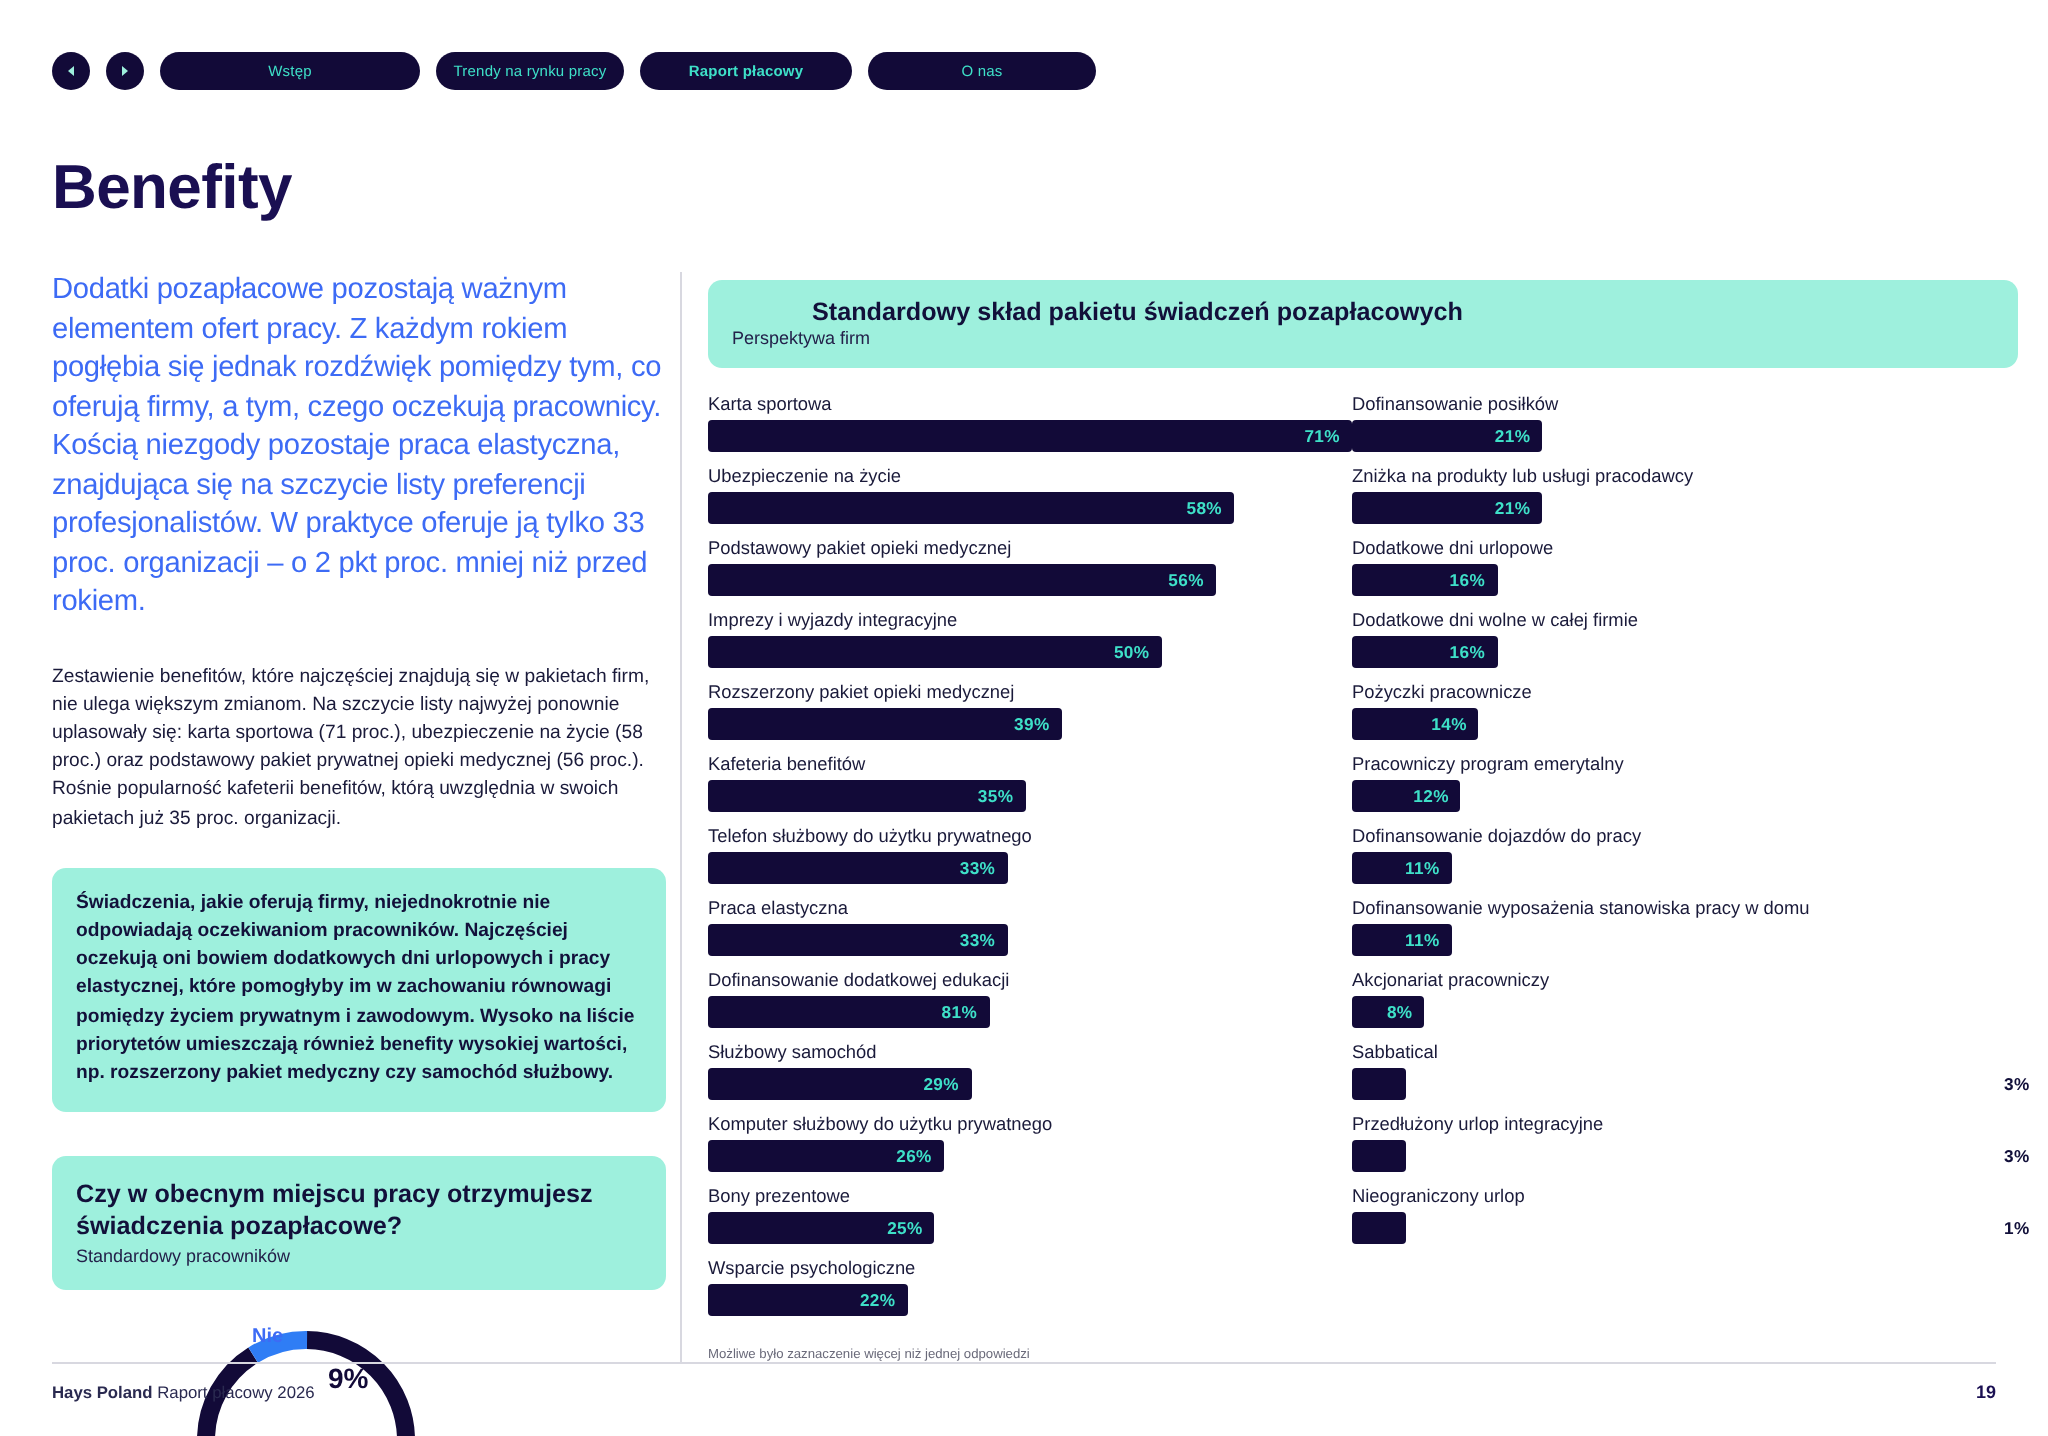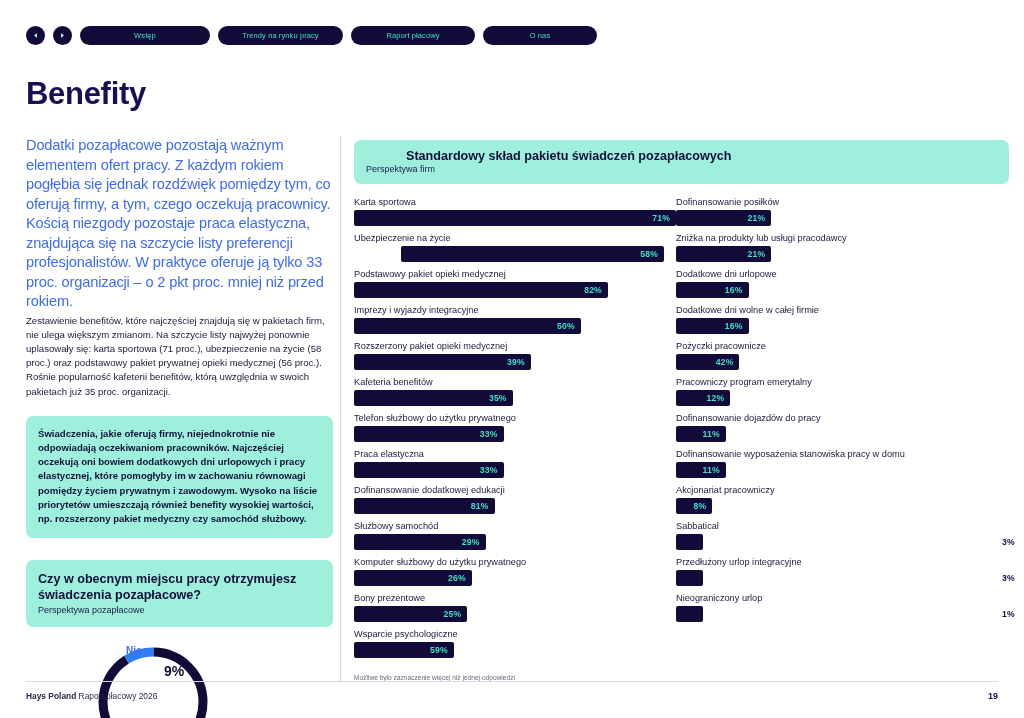--- a/index.html
+++ b/index.html
@@ -19,38 +19,38 @@
     cursor: pointer;
   }
   .nav-arrow svg { display: block; }
   .nav-pill {
     height: 19px; border-radius: 10px; background: #120a38;
     color: #3ee0c8; font-size: 7.5px; letter-spacing: .1px;
     display: flex; align-items: center; justify-content: center;
     padding: 0 10px; cursor: pointer; white-space: nowrap; text-align: center;
   }
   .nav-pill.w1 { width: 130px; }
-  .nav-pill.w2 { width: 125px; }
-  .nav-pill.w3 { width: 124px; }
+  .nav-pill.w2 { width: 94px; }
+  .nav-pill.w3 { width: 106px; font-weight: bold; }
   .nav-pill.w4 { width: 114px; }
 
   
   .page-title {
     position: absolute; left: 26px; top: 76px;
     font-size: 31px; font-weight: 700; color: #1a0f52; letter-spacing: -.3px;
   }
 
   
   .left-col { position: absolute; left: 26px; top: 136px; width: 307px; }
   .lead {
     font-size: 14.6px; line-height: 19.5px; color: #3d6bf5; font-weight: 400;
     letter-spacing: -.15px;
   }
   .body-text {
-    margin-top: 2px;
+    margin-top: 20px;
     font-size: 9.6px; line-height: 14.2px; color: #1a1a3a;
   }
   .callout {
     margin-top: 17px; background: #9ef0dd; border-radius: 7px;
     padding: 11px 12px 12px 12px;
     font-size: 9.6px; line-height: 14.2px; color: #12103a; font-weight: 600;
   }
   .q-card {
     margin-top: 22px; background: #9ef0dd; border-radius: 7px;
     padding: 11px 12px 12px 12px;
@@ -123,21 +123,21 @@
 
   <div class="page-title">Benefity</div>
 
   <div class="left-col">
     <div class="lead">Dodatki pozapłacowe pozostają ważnym elementem ofert pracy. Z każdym rokiem pogłębia się jednak rozdźwięk pomiędzy tym, co oferują firmy, a tym, czego oczekują pracownicy. Kością niezgody pozostaje praca elastyczna, znajdująca się na szczycie listy preferencji profesjonalistów. W praktyce oferuje ją tylko 33 proc. organizacji – o 2 pkt proc. mniej niż przed rokiem.</div>
     <div class="body-text">Zestawienie benefitów, które najczęściej znajdują się w pakietach firm, nie ulega większym zmianom. Na szczycie listy najwyżej ponownie uplasowały się: karta sportowa (71 proc.), ubezpieczenie na życie (58 proc.) oraz podstawowy pakiet prywatnej opieki medycznej (56 proc.). Rośnie popularność kafeterii benefitów, którą uwzględnia w swoich pakietach już 35 proc. organizacji.</div>
     <div class="callout">Świadczenia, jakie oferują firmy, niejednokrotnie nie odpowiadają oczekiwaniom pracowników. Najczęściej oczekują oni bowiem dodatkowych dni urlopowych i pracy elastycznej, które pomogłyby im w zachowaniu równowagi pomiędzy życiem prywatnym i zawodowym. Wysoko na liście priorytetów umieszczają również benefity wysokiej wartości, np. rozszerzony pakiet medyczny czy samochód służbowy.</div>
 
     <div class="q-card">
       <div class="q-title">Czy w obecnym miejscu pracy otrzymujesz świadczenia pozapłacowe?</div>
-      <div class="q-sub">Perspektywa pozapłacowe</div>
+      <div class="q-sub">Standardowy pracowników</div>
     </div>
 
     <div class="donut-wrap">
       <svg class="donut" width="118" height="118" viewBox="0 0 118 118">
         <circle cx="59" cy="59" r="50" fill="none" stroke="#120a38" stroke-width="9" stroke-dasharray="285.9 28.3" stroke-dashoffset="78.5"></circle>
         <circle cx="59" cy="59" r="50" fill="none" stroke="#2f7df5" stroke-width="9" stroke-dasharray="28.3 285.9" stroke-dashoffset="78.5" transform="rotate(-32.4 59 59)"></circle>
       </svg>
       <div class="donut-lab lab-nie">Nie</div>
       <div class="donut-lab lab-9">9%</div>
 
@@ -158,30 +158,30 @@
             <div class="bar-label">Karta sportowa</div>
             <div class="bar-track">
               <div class="bar-fill" style="width: 100%;">
                 <span class="bar-val">71%</span>
               </div>
             </div>
           </div>
           <div class="bar-item">
             <div class="bar-label">Ubezpieczenie na życie</div>
             <div class="bar-track">
-              <div class="bar-fill" style="width: 81.6901%; margin-left: 47px;">
+              <div class="bar-fill" style="width: 81.6901%;">
                 <span class="bar-val">58%</span>
               </div>
             </div>
           </div>
           <div class="bar-item">
             <div class="bar-label">Podstawowy pakiet opieki medycznej</div>
             <div class="bar-track">
               <div class="bar-fill" style="width: 78.8732%;">
-                <span class="bar-val">82%</span>
+                <span class="bar-val">56%</span>
               </div>
             </div>
           </div>
           <div class="bar-item">
             <div class="bar-label">Imprezy i wyjazdy integracyjne</div>
             <div class="bar-track">
               <div class="bar-fill" style="width: 70.4225%;">
                 <span class="bar-val">50%</span>
               </div>
             </div>
@@ -247,21 +247,21 @@
             <div class="bar-track">
               <div class="bar-fill" style="width: 35.2113%;">
                 <span class="bar-val">25%</span>
               </div>
             </div>
           </div>
           <div class="bar-item">
             <div class="bar-label">Wsparcie psychologiczne</div>
             <div class="bar-track">
               <div class="bar-fill" style="width: 30.9859%;">
-                <span class="bar-val">59%</span>
+                <span class="bar-val">22%</span>
               </div>
             </div>
           </div>
         </div>
       <div class="col" id="col-1">
           <div class="bar-item">
             <div class="bar-label">Dofinansowanie posiłków</div>
             <div class="bar-track">
               <div class="bar-fill" style="width: 29.5775%;">
                 <span class="bar-val">21%</span>
@@ -289,21 +289,21 @@
             <div class="bar-track">
               <div class="bar-fill" style="width: 22.5352%;">
                 <span class="bar-val">16%</span>
               </div>
             </div>
           </div>
           <div class="bar-item">
             <div class="bar-label">Pożyczki pracownicze</div>
             <div class="bar-track">
               <div class="bar-fill" style="width: 19.7183%;">
-                <span class="bar-val">42%</span>
+                <span class="bar-val">14%</span>
               </div>
             </div>
           </div>
           <div class="bar-item">
             <div class="bar-label">Pracowniczy program emerytalny</div>
             <div class="bar-track">
               <div class="bar-fill" style="width: 16.9014%;">
                 <span class="bar-val">12%</span>
               </div>
             </div>

